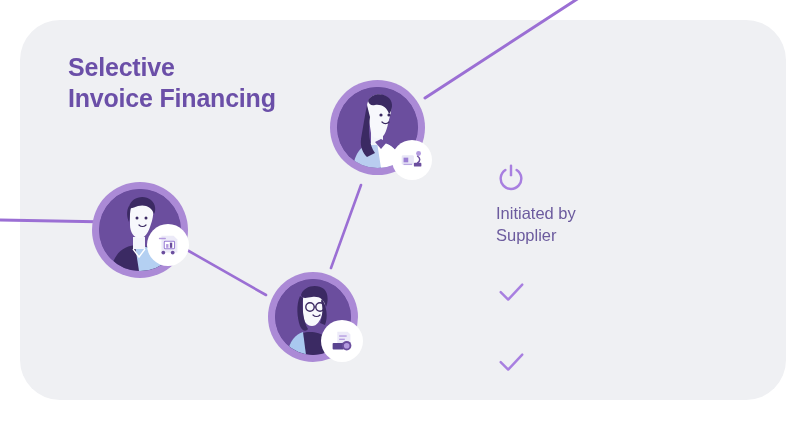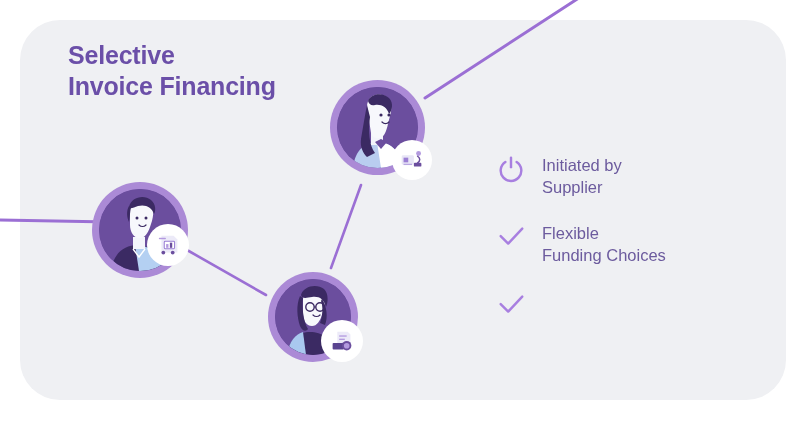--- a/index.html
+++ b/index.html
@@ -23,21 +23,21 @@
     left: 20px;
     top: 20px;
     width: 766px;
     height: 380px;
     background: #eff0f3;
     border-radius: 40px;
   }
   .title {
     position: absolute;
     left: 68px;
-    top: 40px;
+    top: 52px;
     font-size: 25px;
     font-weight: bold;
     line-height: 31px;
     color: #6b4fa8;
     letter-spacing: -0.2px;
     white-space: pre-line;
   }
 
   
   .lines {
@@ -82,20 +82,21 @@
   .features {
     position: absolute;
     left: 496px;
     top: 152px;
     width: 270px;
   }
   .feature {
     display: flex;
     align-items: flex-start;
     margin-bottom: 22px;
+    flex-direction: column;
   }
   .feature-icon {
     width: 46px;
     flex: 0 0 46px;
     display: flex;
     align-items: center;
     justify-content: flex-start;
     padding-top: 2px;
   }
   .feature-label {
@@ -227,22 +228,20 @@
       <span class="feature-label">Initiated by
 Supplier</span>
     </div>
 
     <div class="feature">
       <span class="feature-icon">
         <svg viewBox="0 0 32 32" width="30" height="30" xmlns="http://www.w3.org/2000/svg">
           <path d="M5 15 L13 23 L28 7" stroke="#a87fe0" stroke-width="2.6" fill="none" stroke-linecap="round" stroke-linejoin="round"></path>
         </svg>
       </span>
-      <span class="feature-label">Flexible
-Funding Choices</span>
     </div>
 
     <div class="feature">
       <span class="feature-icon">
         <svg viewBox="0 0 32 32" width="30" height="30" xmlns="http://www.w3.org/2000/svg">
           <path d="M5 15 L13 23 L28 7" stroke="#a87fe0" stroke-width="2.6" fill="none" stroke-linecap="round" stroke-linejoin="round"></path>
         </svg>
       </span>
     </div>
 

